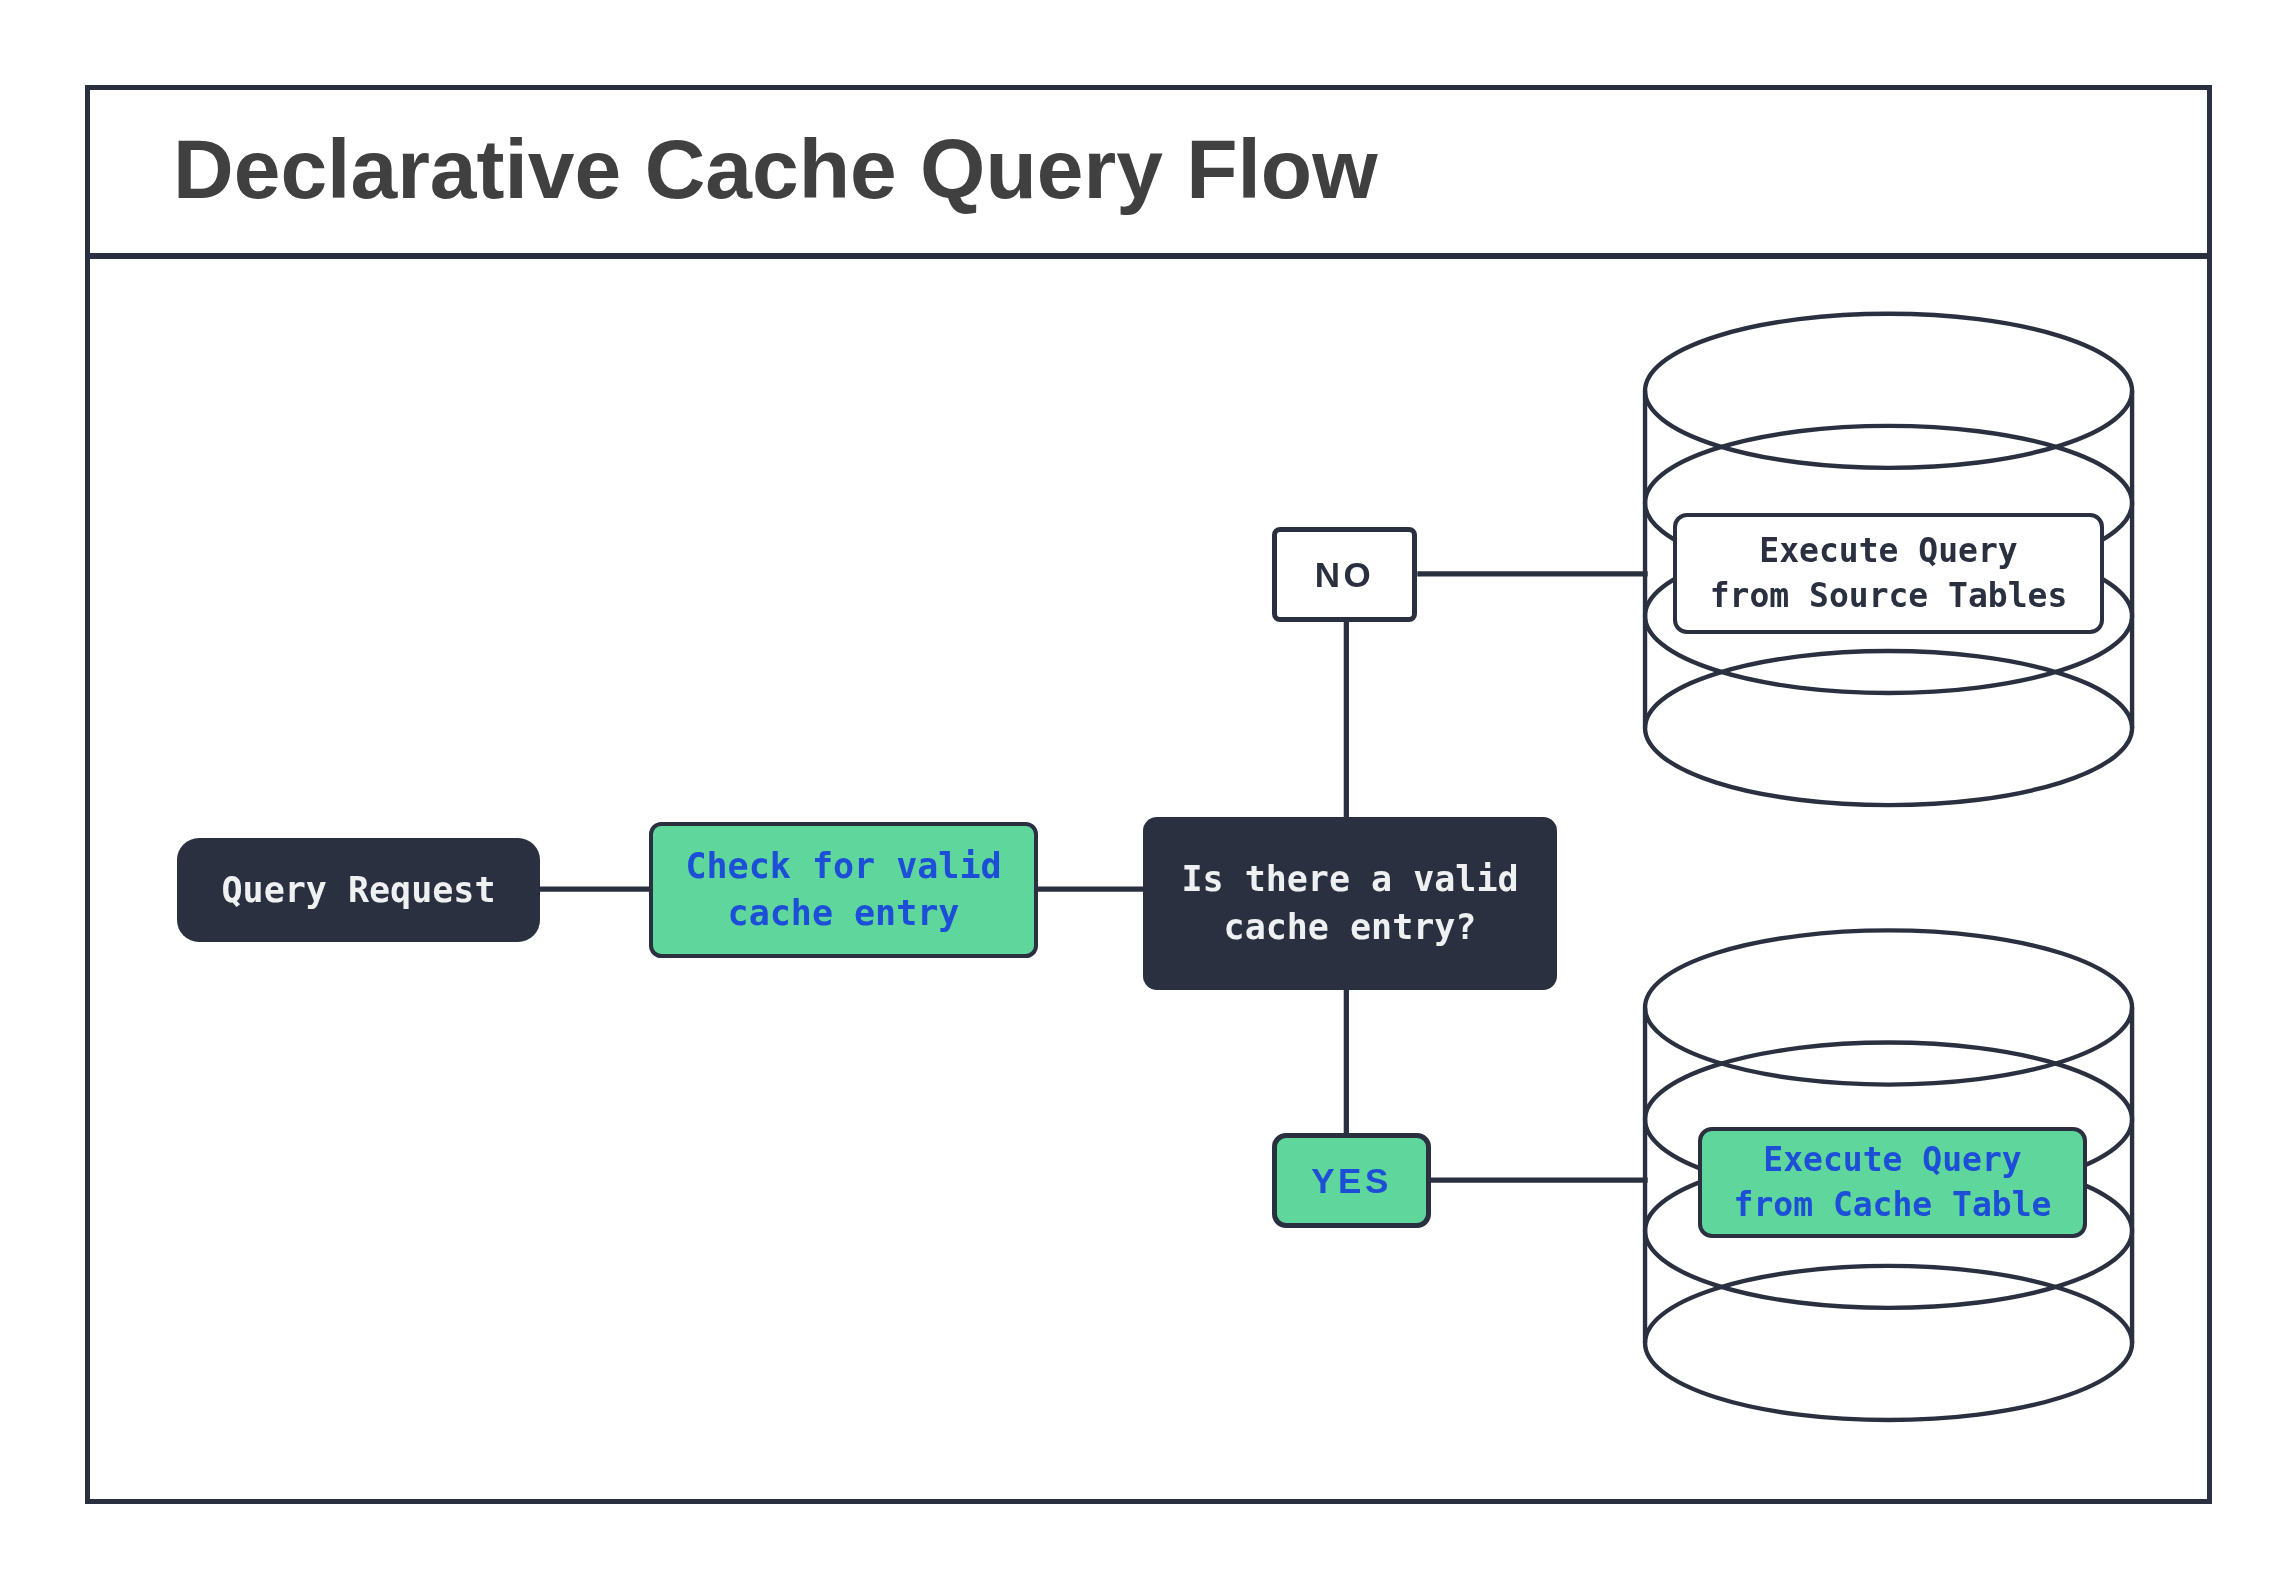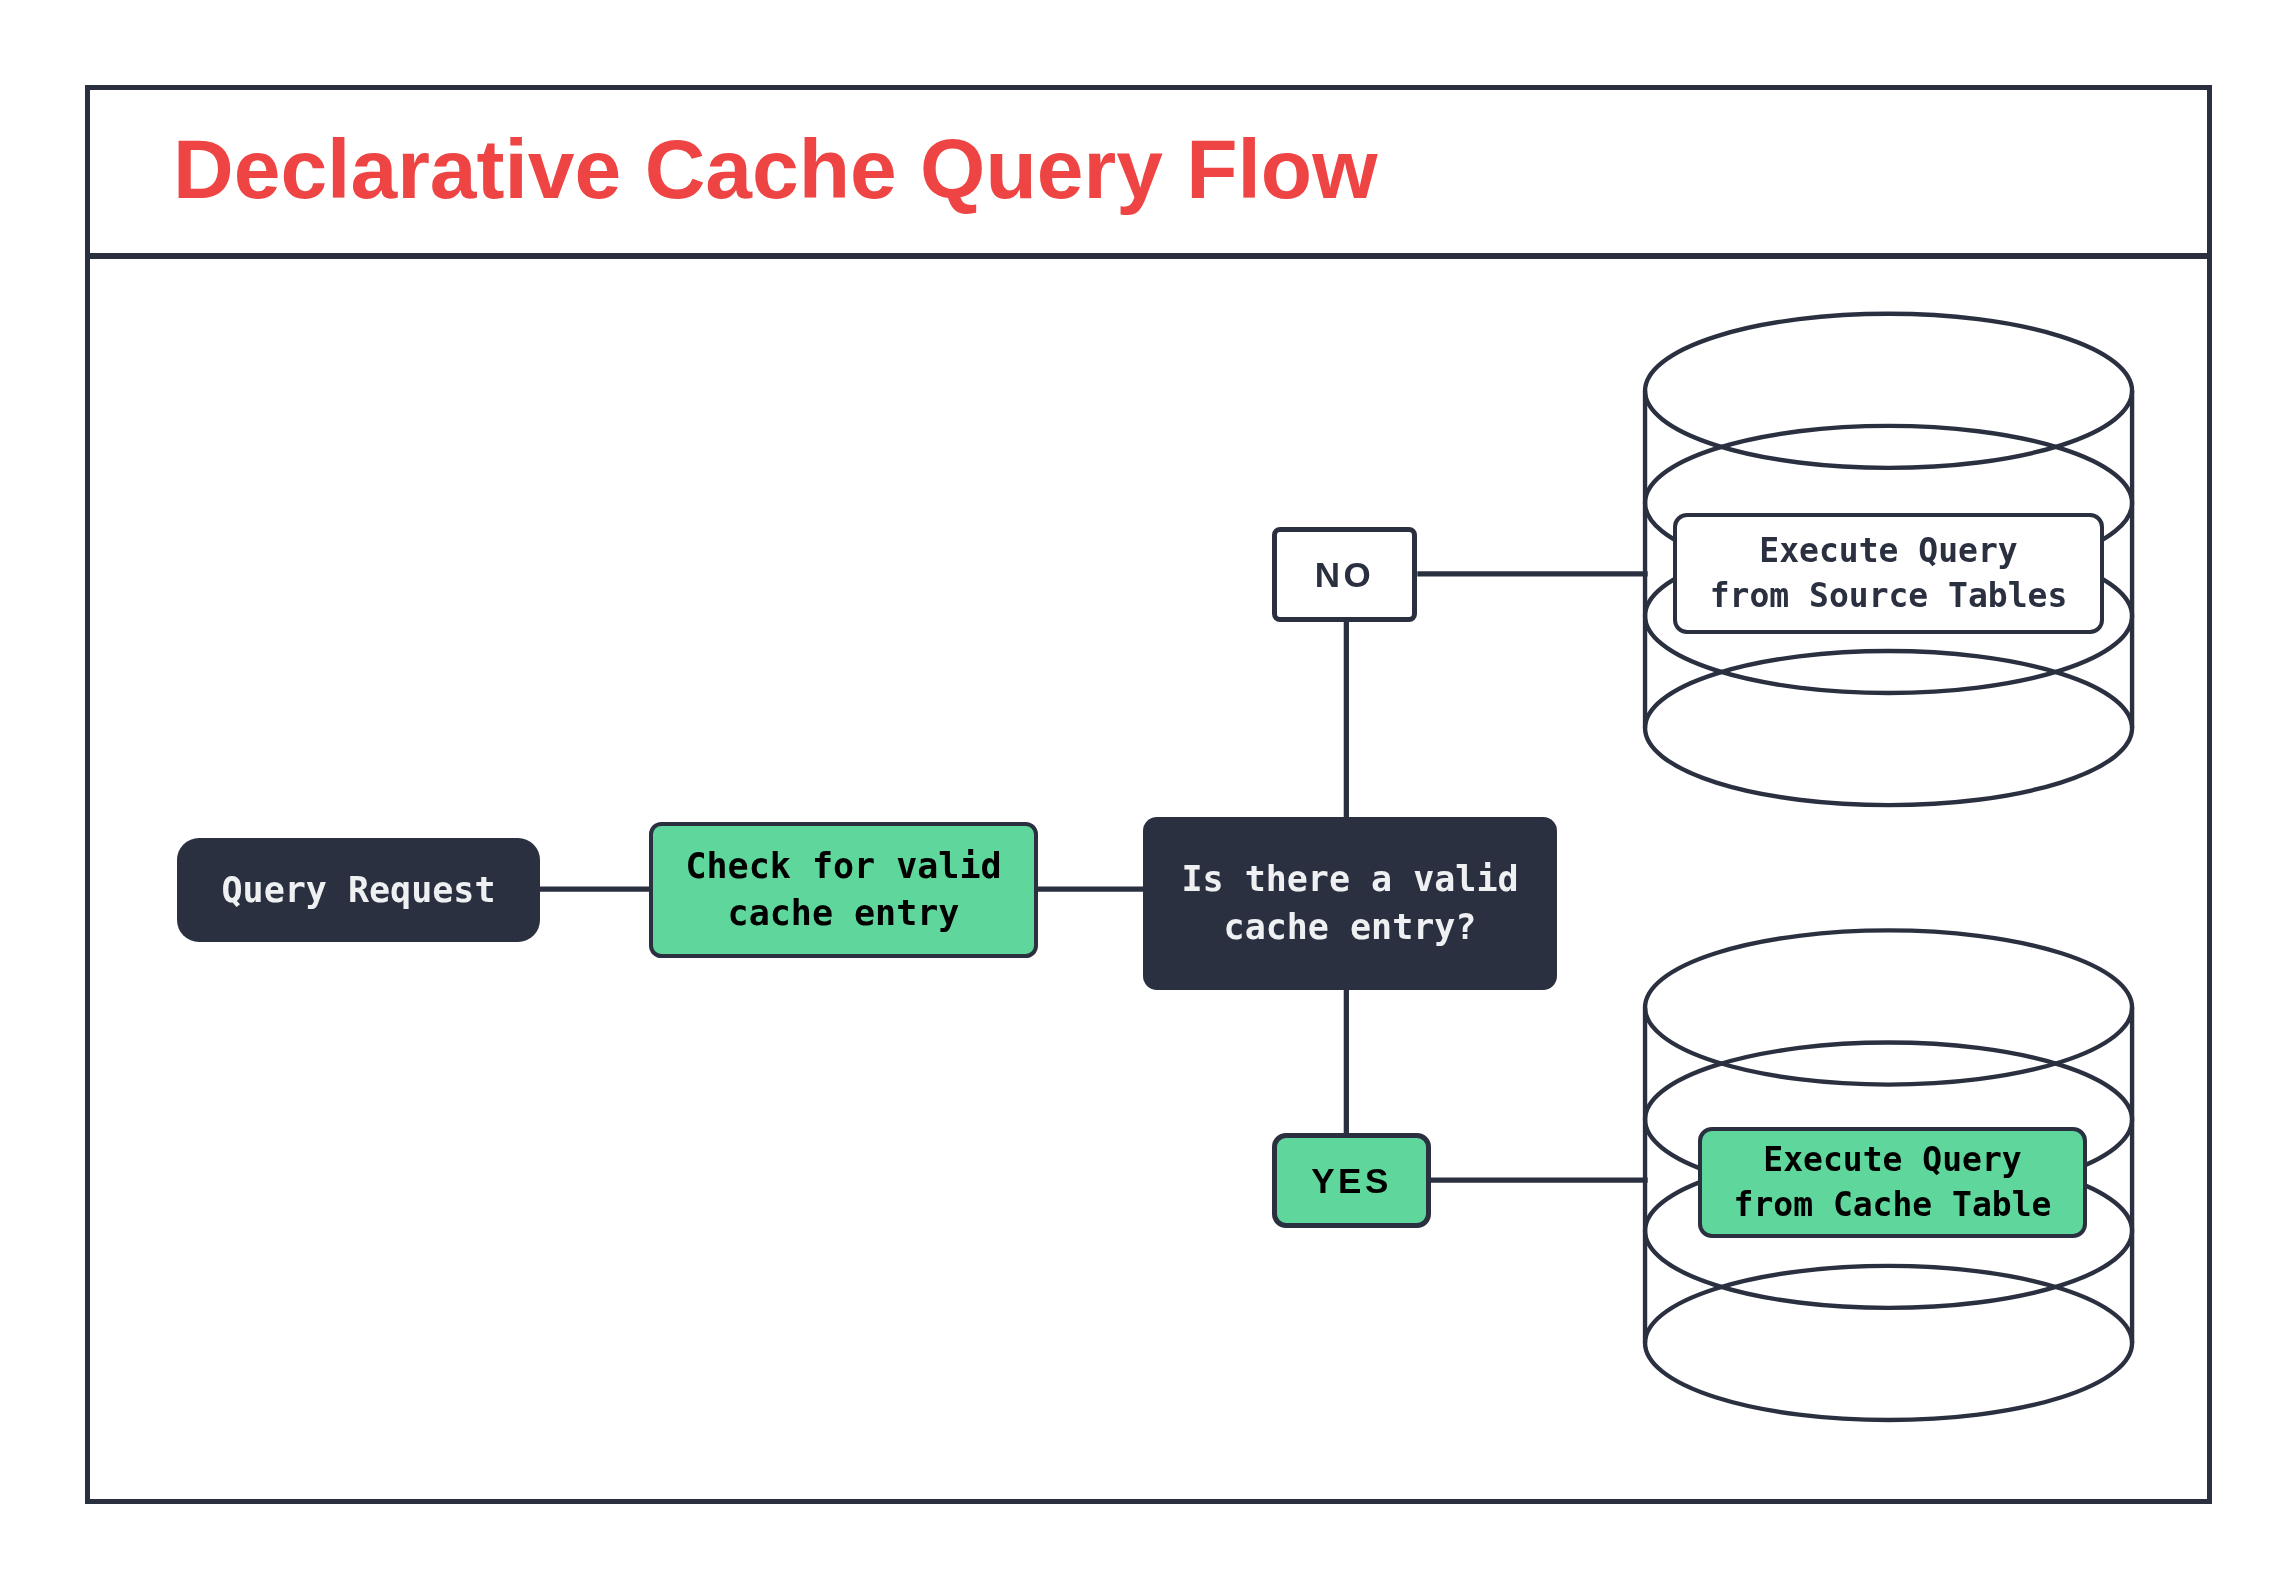--- a/index.html
+++ b/index.html
@@ -25,21 +25,21 @@
     width: 2127px; height: 174px;
     border-bottom: 6.1px solid #2a3040;
     box-sizing: border-box;
     display: flex;
     align-items: center;
   }
   .title {
     margin: 0 0 0 88px;
     font-size: 84px;
     font-weight: 700;
-    color: #ef4444;
+    color: #404040;
     letter-spacing: 0px;
     text-align: center;
   }
   .layer {
     position: absolute;
     left: 0; top: 0;
     width: 2295px; height: 1591px;
   }
   .node {
     position: absolute;
@@ -49,21 +49,21 @@
     box-sizing: border-box;
     text-align: center;
     font-weight: bold;
   }
   .node-label {
     white-space: pre-line;
     text-align: center;
   }
   .mono { font-family: "DejaVu Sans Mono", "Liberation Mono", monospace; }
   .dark-fill  { background: #2a3040; color: #eef0f2; }
-  .green-fill { background: #5fd69b; color: #000000; }
+  .green-fill { background: #5fd69b; color: #1d4ed8; }
   .white-fill { background: #ffffff; color: #2a3040; }
 
   .node-query-request {
     left: 177px; top: 838px; width: 363px; height: 104px;
     border-radius: 22px; font-size: 35px;
   }
   .node-check-cache {
     left: 649px; top: 822px; width: 389px; height: 136px;
     border: 4.4px solid #2a3040; border-radius: 12.3px;
     font-size: 35px; line-height: 1.35;

